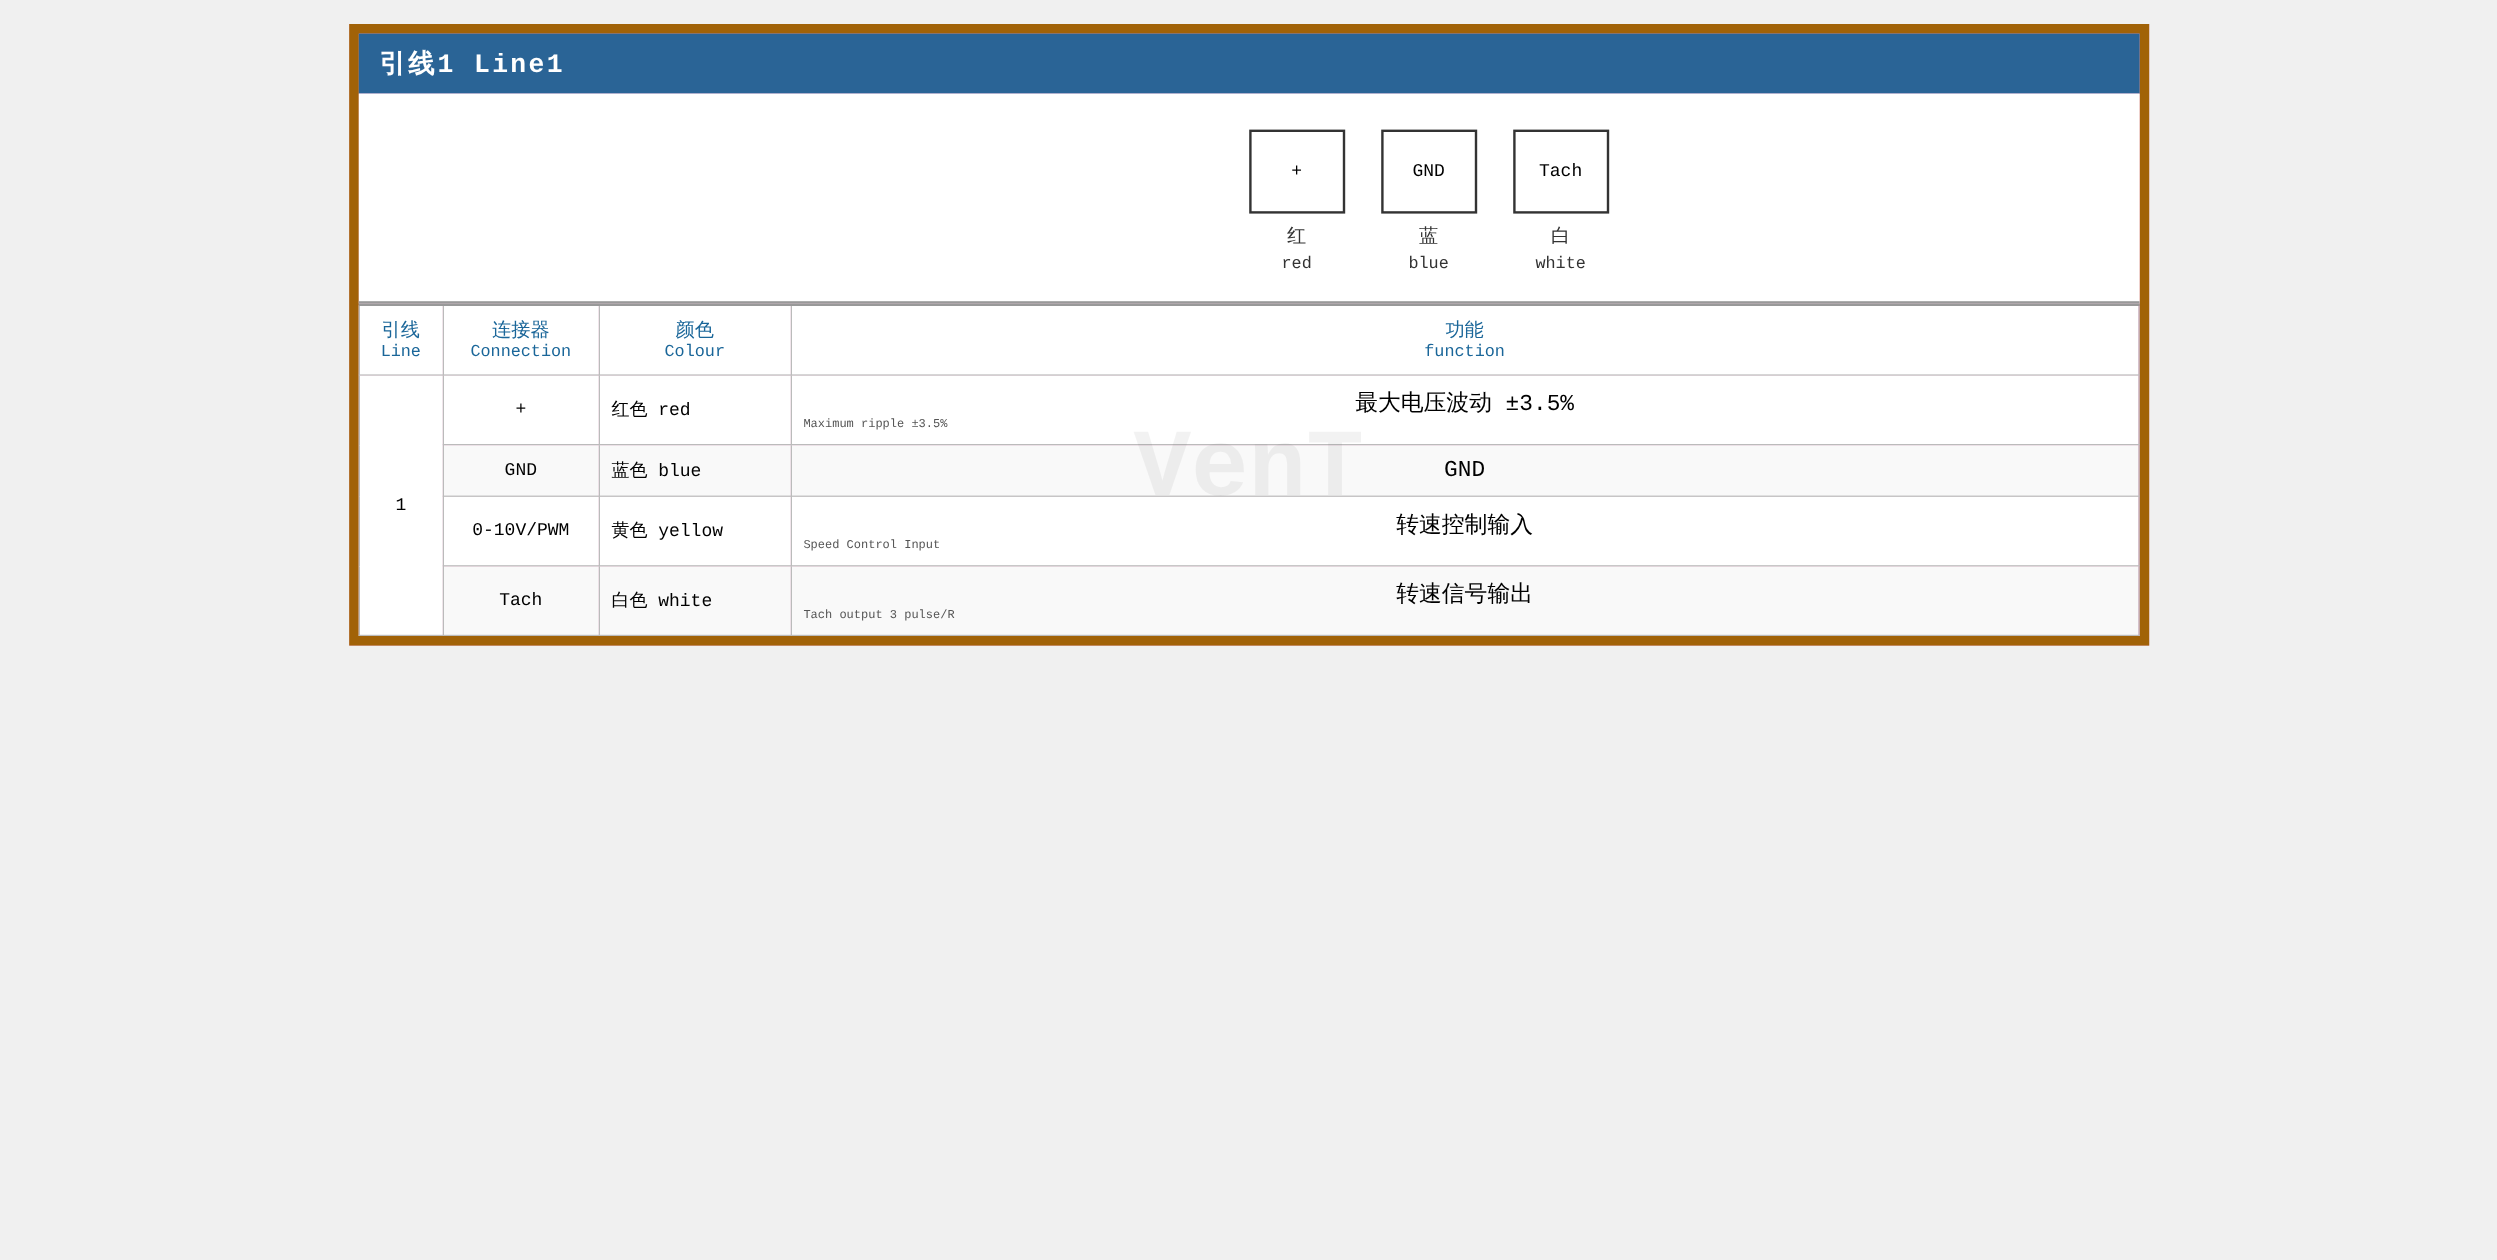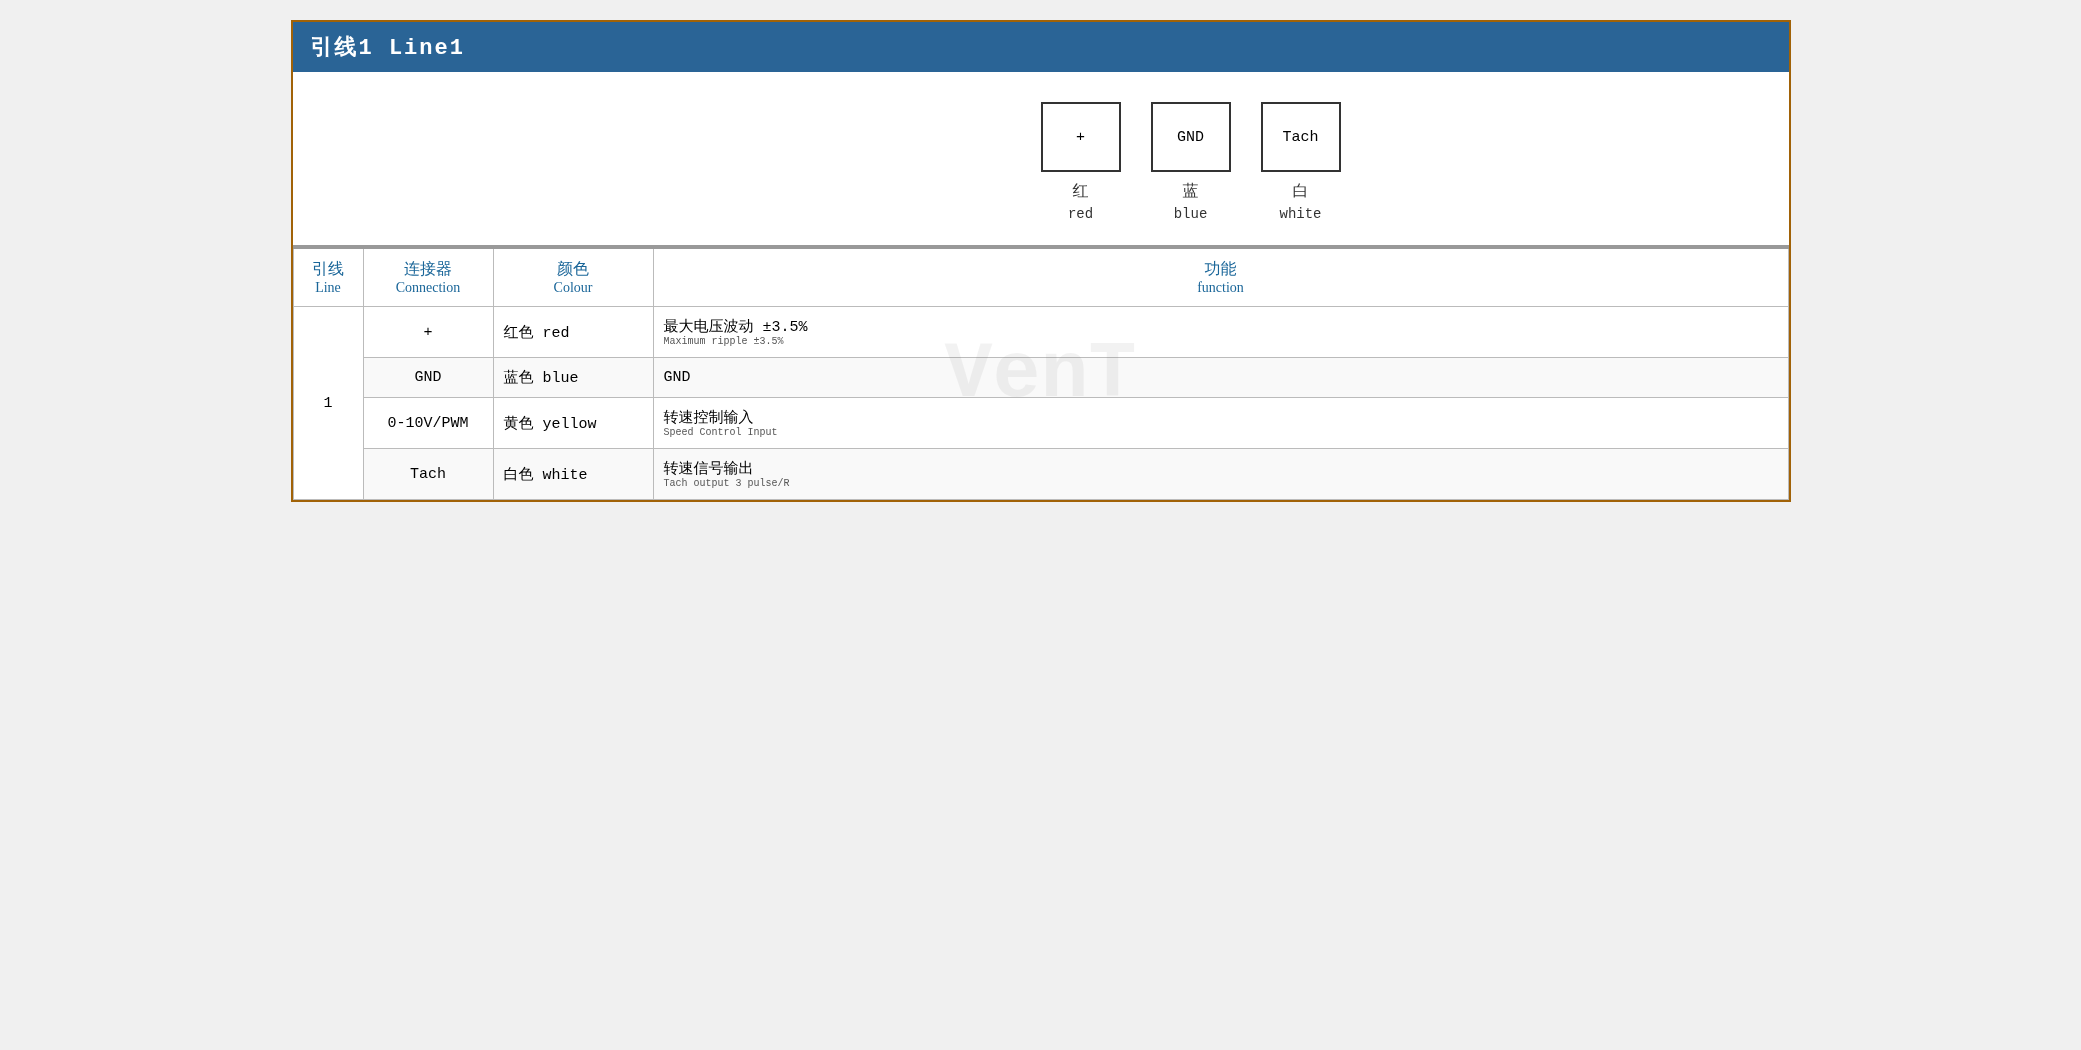--- a/index.html
+++ b/index.html
@@ -7,21 +7,21 @@
       background: #f0f0f0;
       font-family: 'Courier New', Courier, monospace;
       display: flex;
       justify-content: center;
       align-items: flex-start;
       padding: 20px;
       min-height: 100vh;
     }
     .main-container {
       width: 1500px;
-      border: 2px solid #a16207;
+      border: 8px solid #a16207;
       background: #f9a8d4;
     }
     .header {
       background: #2a6496;
       color: #fff;
       font-size: 22px;
       font-weight: bold;
       padding: 10px 18px;
       letter-spacing: 2px;
     }
@@ -120,25 +120,25 @@
     }
     .th-zh {
       display: block;
       font-size: 16px;
       color: #1a6699;
     }
     .th-en {
       display: block;
       font-size: 14px;
       color: #1a6699;
-      font-family: Liberation Serif, serif;
     }
     .cell-zh {
       display: block;
-      font-size: 15px;
+      font-size: 19px;
+      text-align: center;
     }
     .cell-en {
       display: block;
       font-size: 10px;
       color: #555;
     }
     .center-cell {
       text-align: center;
     }
     .watermark {

